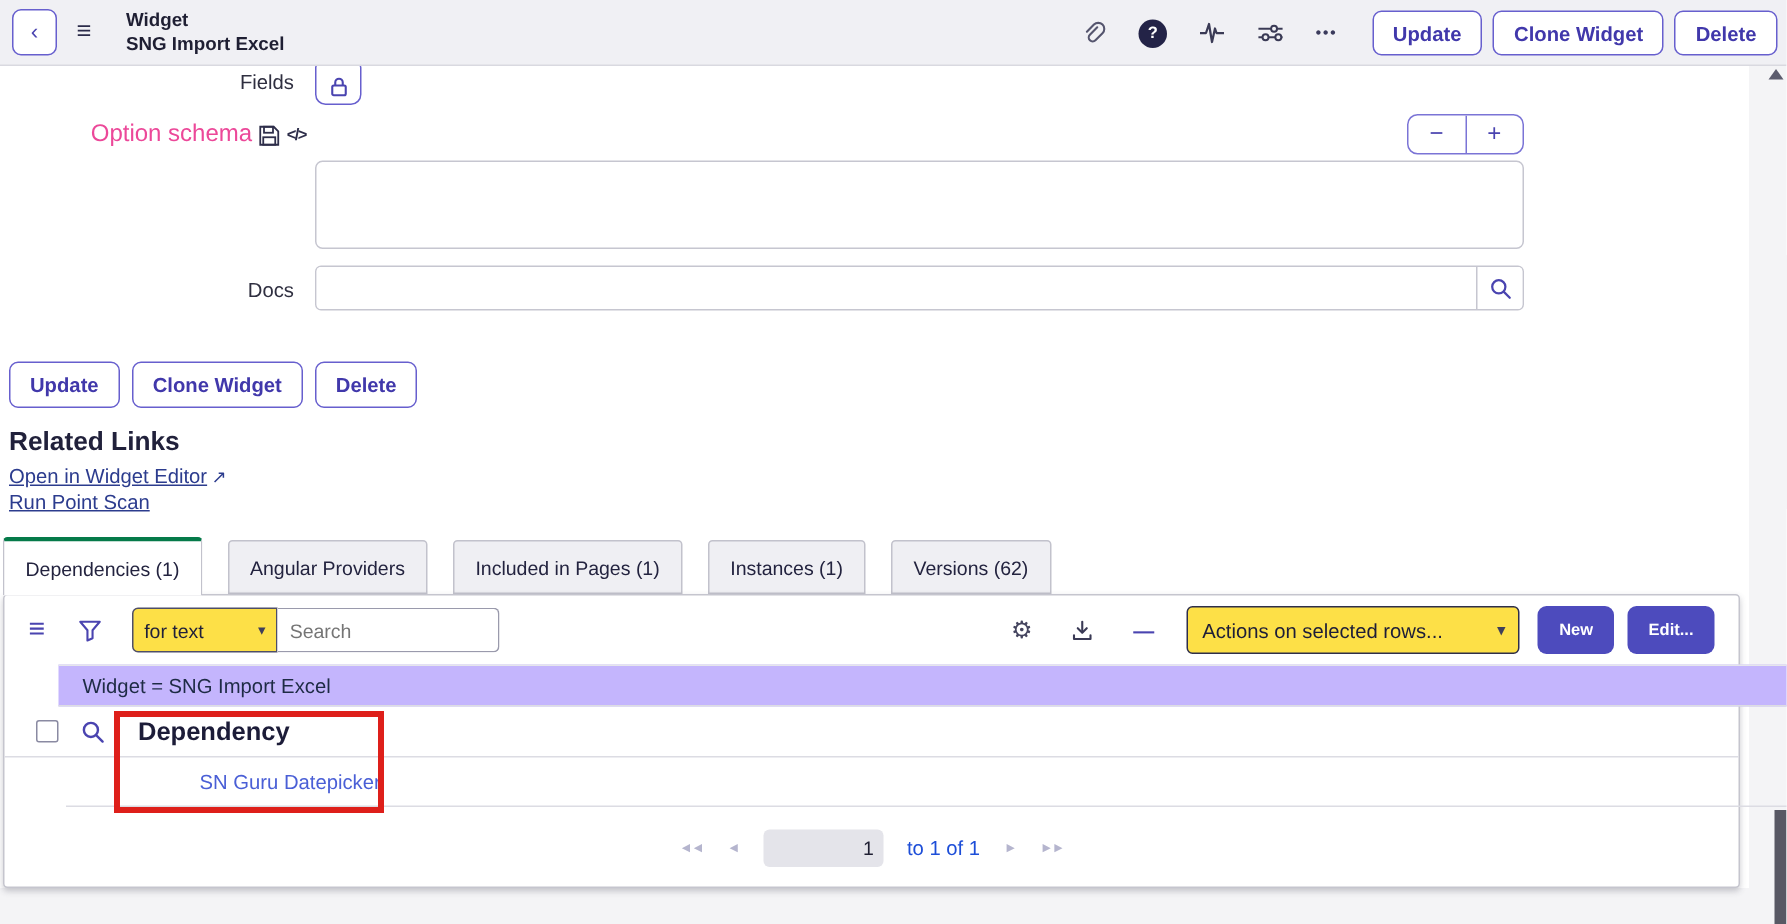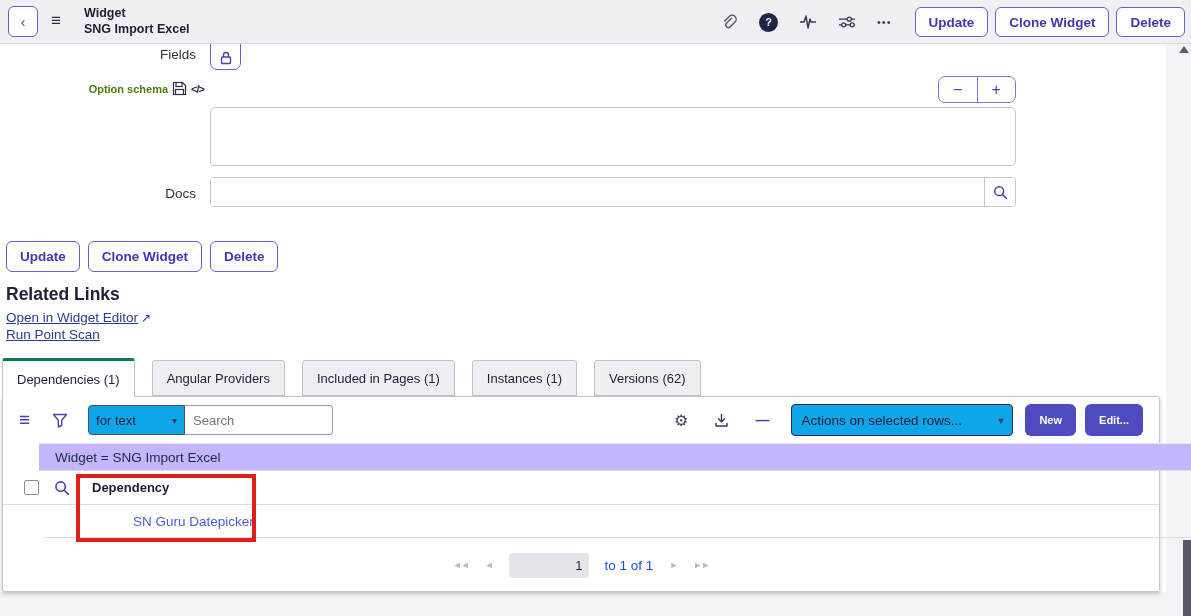--- a/index.html
+++ b/index.html
@@ -47,21 +47,21 @@
   .form-label { position:absolute; left:40px; width:156px; text-align:right; font-size:13.5px; color:#2f2f40; }
   .lock-btn {
     position:absolute; left:210px; top:-6px; width:31px; height:32px;
     background:#fff; border:1px solid #675fce; border-radius:7px;
     display:flex; align-items:flex-end; justify-content:center; padding-bottom:4px; cursor:pointer;
   }
   .option-label-row {
     position:absolute; left:0; top:37px; width:204px;
     display:flex; justify-content:flex-end; align-items:center; gap:4px;
   }
-  .option-label-row .form-label-inline { font-size:11px; color:#4d7c0f;font-weight:bold; }
+  .option-label-row .form-label-inline { font-size:16px; color:#ec4899; }
   .code-glyph { font-size:11px; font-weight:700; color:#2e2e4a; letter-spacing:-1px; cursor:pointer; }
   .stepper {
     position:absolute; left:938px; top:32px; width:78px; height:27px;
     border:1px solid #7b74d6; border-radius:7px; display:flex; background:#fff; overflow:hidden;
   }
   .stepper .step {
     flex:1; display:flex; align-items:center; justify-content:center;
     color:#4a44b0; font-size:16px; cursor:pointer;
   }
   .stepper .step:first-child { border-right:1px solid #7b74d6; }
@@ -101,21 +101,21 @@
   .card {
     position:absolute; left:2px; top:352px; width:1158px; height:196px;
     background:#fff; border:1px solid #c5c5ce; border-radius:3px;
     box-shadow:0 2px 4px rgba(60,60,80,.28); z-index:2;
   }
   .toolbar { position:absolute; left:0; top:0; width:100%; height:46px; display:flex; align-items:center; padding:0 16px; }
   .tb-icon { display:flex; align-items:center; justify-content:center; cursor:pointer; }
   .list-menu-glyph { font-size:19px; color:#4a44b0; margin-right:22px; }
   .funnel-wrap { margin-right:20px; }
   .select-box {
-    height:30px; border:1px solid #4e4e68; border-radius:4px; background:#0ea5e9;
+    height:30px; border:1px solid #4e4e68; border-radius:4px; background:#fde047;
     display:flex; align-items:center; font-size:13px; color:#20203a; cursor:pointer;
   }
   .filter-select { width:97px; padding:0 7px; justify-content:space-between; }
   .search-input {
     width:148px; height:30px; border:1px solid #9a9aac; border-left:none;
     border-radius:0 4px 4px 0; font-family:inherit; font-size:13px; padding:0 8px; outline:none;
   }
   .filter-select { border-radius:4px 0 0 4px; }
   .chev { font-size:10px; color:#3f3f5a; }
   .tb-spacer { flex:1; }
@@ -133,21 +133,21 @@
     position:absolute; left:0; top:46px; width:100%; height:28px; background:#c4b5fd;
     border-top:1px solid #e6e6ec; border-bottom:1px solid #dcdce3;
     display:flex; align-items:center; padding-left:16px; font-size:13.5px; color:#1e2b45;margin-left:36px;
   }
   .thead-row { position:absolute; left:0; top:74px; width:100%; height:34px; border-bottom:1px solid #dcdce3; display:flex; align-items:center; }
   .checkbox {
     position:absolute; left:21px; width:15px; height:15px;
     border:1px solid #8a8aa2; border-radius:2px; background:#fff; cursor:pointer;
   }
   .row-search { position:absolute; left:51px; top:9px; cursor:pointer; }
-  .col-header { position:absolute; left:89px; font-size:13px; font-weight:700; color:#1c1c38; }
+  .col-header { position:absolute; left:89px; font-size:17px; font-weight:700; color:#1c1c38; }
   .data-row { position:absolute; left:0; top:108px; width:100%; height:33px; border-bottom:1px solid #dcdce3; display:flex; align-items:center;margin-left:41px; }
   .row-link { position:absolute; left:89px; font-size:13.5px; color:#4a5fd6; cursor:pointer; text-decoration:none; }
   .pagination {
     position:absolute; left:0; top:141px; width:100%; height:54px;
     display:flex; align-items:center; justify-content:center; gap:16px;
   }
   .pg-arrow { font-size:9px; color:#b5b5ce; letter-spacing:-1px; cursor:pointer; }
   .pg-box {
     width:80px; height:25px; background:#e4e4ea; border-radius:4px;
     display:flex; align-items:center; justify-content:flex-end; padding-right:6px;

